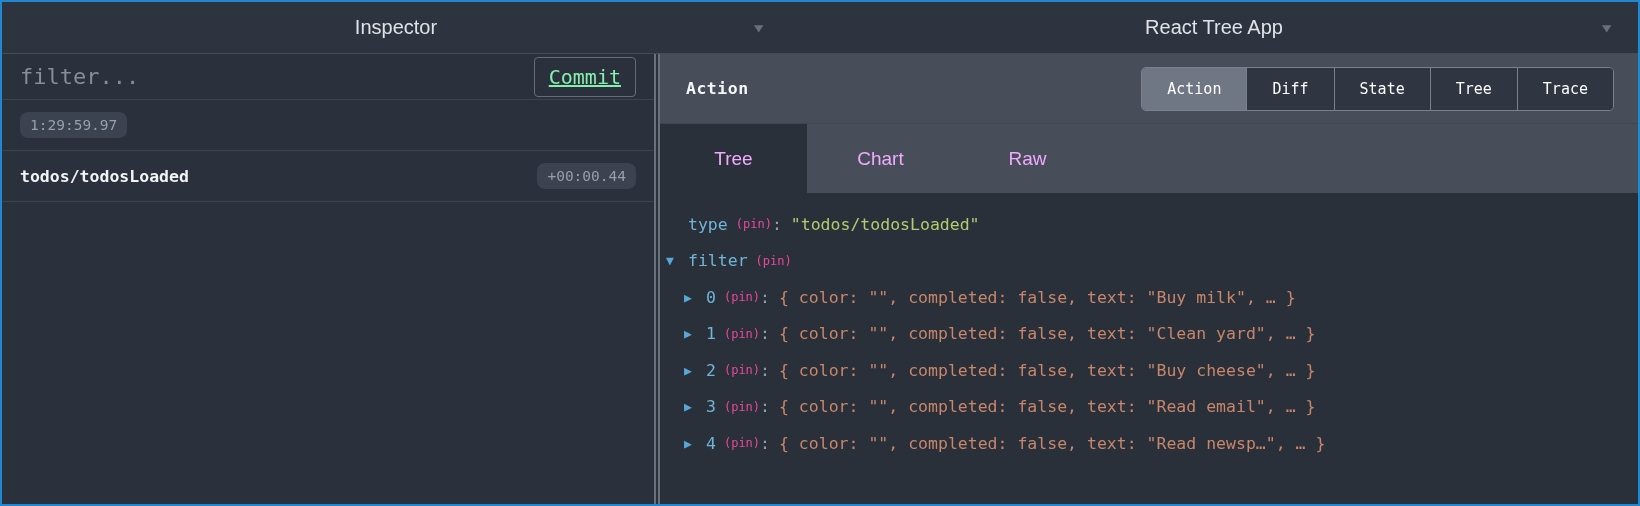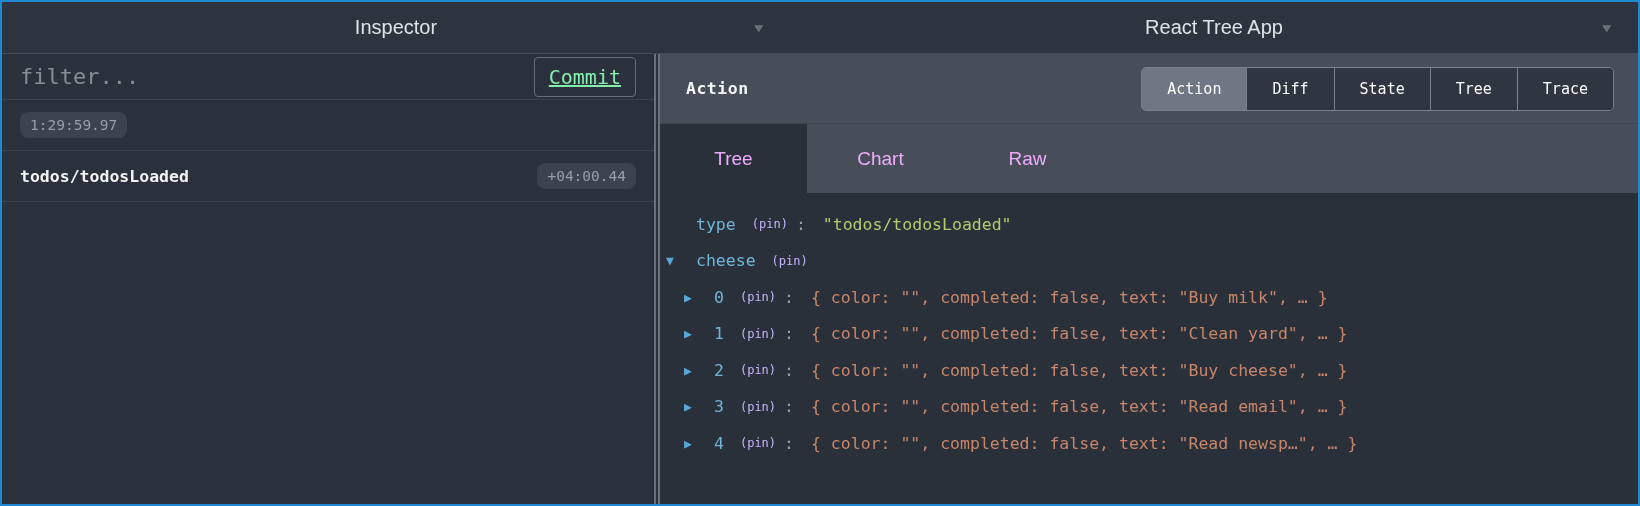--- a/index.html
+++ b/index.html
@@ -138,30 +138,29 @@
   .tree {
     flex: 1; background: #2a303a;
     padding: 13px 0 0 6px;
     font-size: 16.5px;
     overflow: hidden;
   }
   .tree-row {
     height: 36.5px;
     display: flex; align-items: center;
     white-space: nowrap;
-    gap: 8px;
   }
   .tree-row.item { margin-left: 18px; }
   .expander {
     width: 22px; flex: 0 0 22px;
     font-size: 13px; color: #57a8d8;
     cursor: pointer;
   }
   .tkey { color: #6fb5d8; cursor: pointer; }
-  .pin { font-size: 12px; color: #c4b5fd; margin-left: 8px; cursor: pointer; }
+  .pin { font-size: 12px; color: #ec4899; margin-left: 8px; cursor: pointer; }
   .colon { color: #96a0ac; }
   .val-string { color: #b6cb6f; margin-left: 9px; }
   .preview { color: #c8866a; margin-left: 9px; }
 </style>
 </head>
 <body>
 
 <div class="window">
 
   <div class="topbar">
@@ -180,21 +179,21 @@
     <div class="left-panel">
       <div class="filter-row">
         <input class="filter-input" type="text" placeholder="filter..." style="">
         <button class="commit-btn">Commit</button>
       </div>
       <div class="action-row">
         <span class="action-time">1:29:59.97</span>
       </div>
       <div class="action-row">
         <span class="action-name">todos/todosLoaded</span>
-        <span class="action-time">+04:00.44</span>
+        <span class="action-time">+00:00.44</span>
       </div>
     </div>
 
     <div class="divider"></div>
 
     <div class="right-panel">
 
       <div class="detail-header">
         <span class="detail-title">Action</span>
         <div class="tab-group">
@@ -217,21 +216,21 @@
         <div class="tree-row">
           <span class="expander"></span>
           <span class="tkey">type</span>
           <span class="pin">(pin)</span>
             <span class="colon">:</span>
           <span class="val-string">"todos/todosLoaded"</span>
         </div>
 
         <div class="tree-row">
           <span class="expander">▼</span>
-          <span class="tkey">cheese</span>
+          <span class="tkey">filter</span>
           <span class="pin">(pin)</span>
         </div>
 
         <div class="tree-row item">
           <span class="expander">▶</span>
           <span class="tkey">0</span>
           <span class="pin">(pin)</span>
             <span class="colon">:</span>
           <span class="preview">{ color: "", completed: false, text: "Buy milk", … }</span>
         </div>

